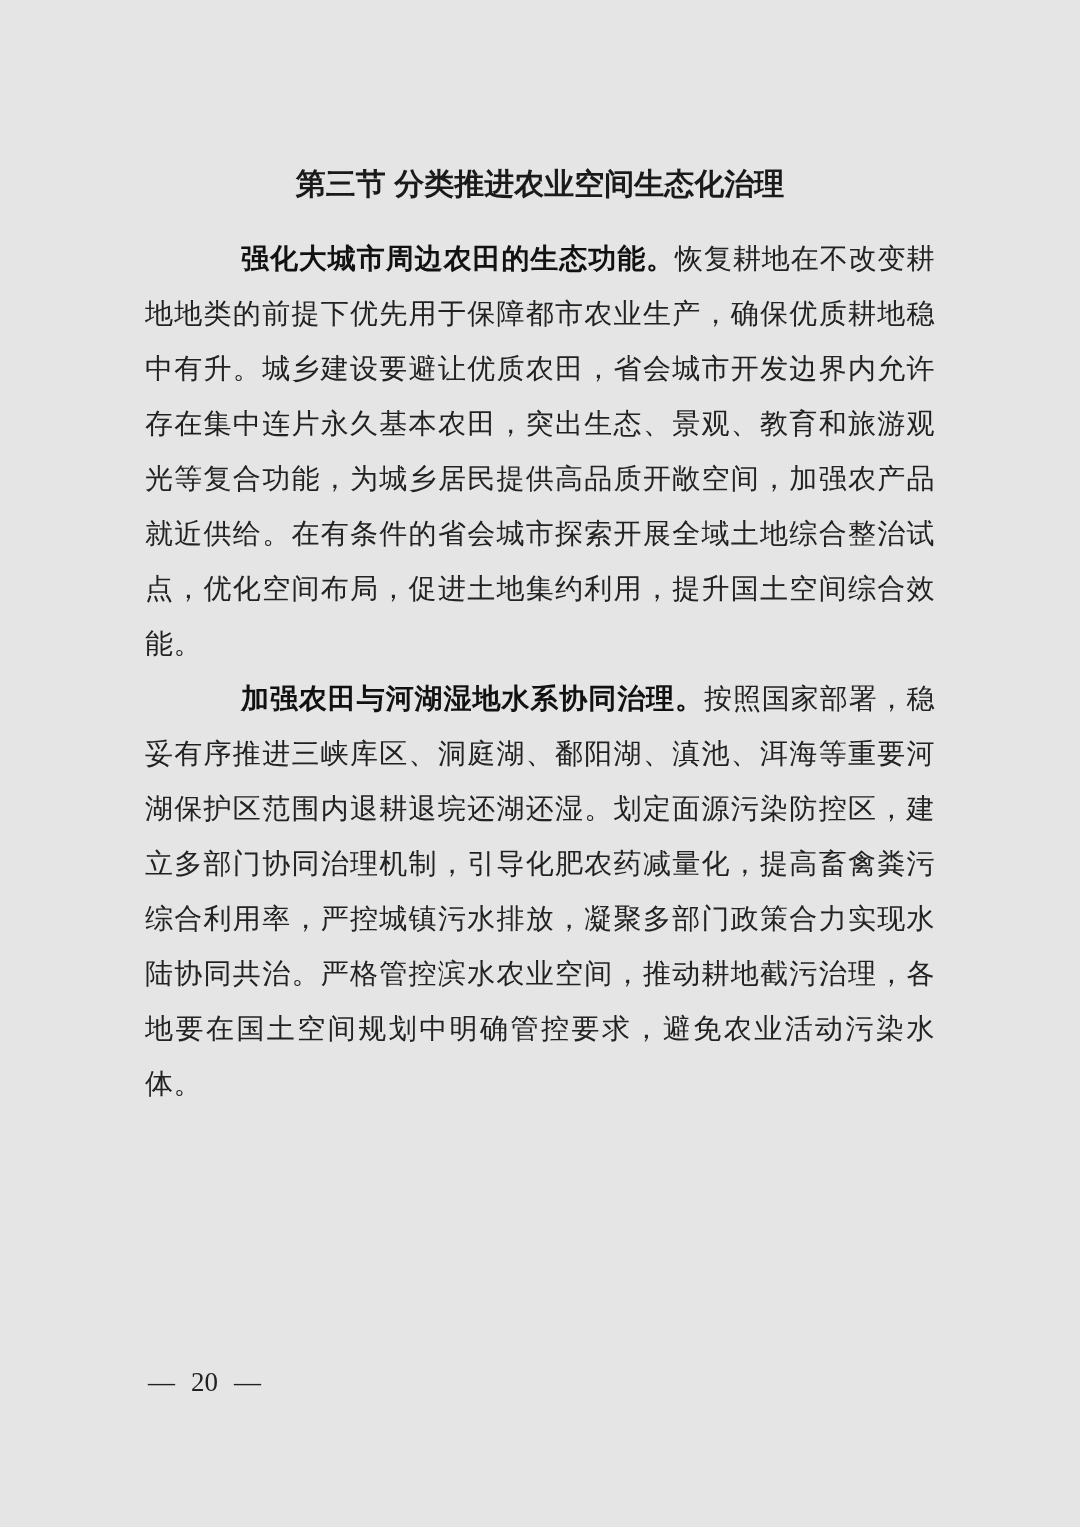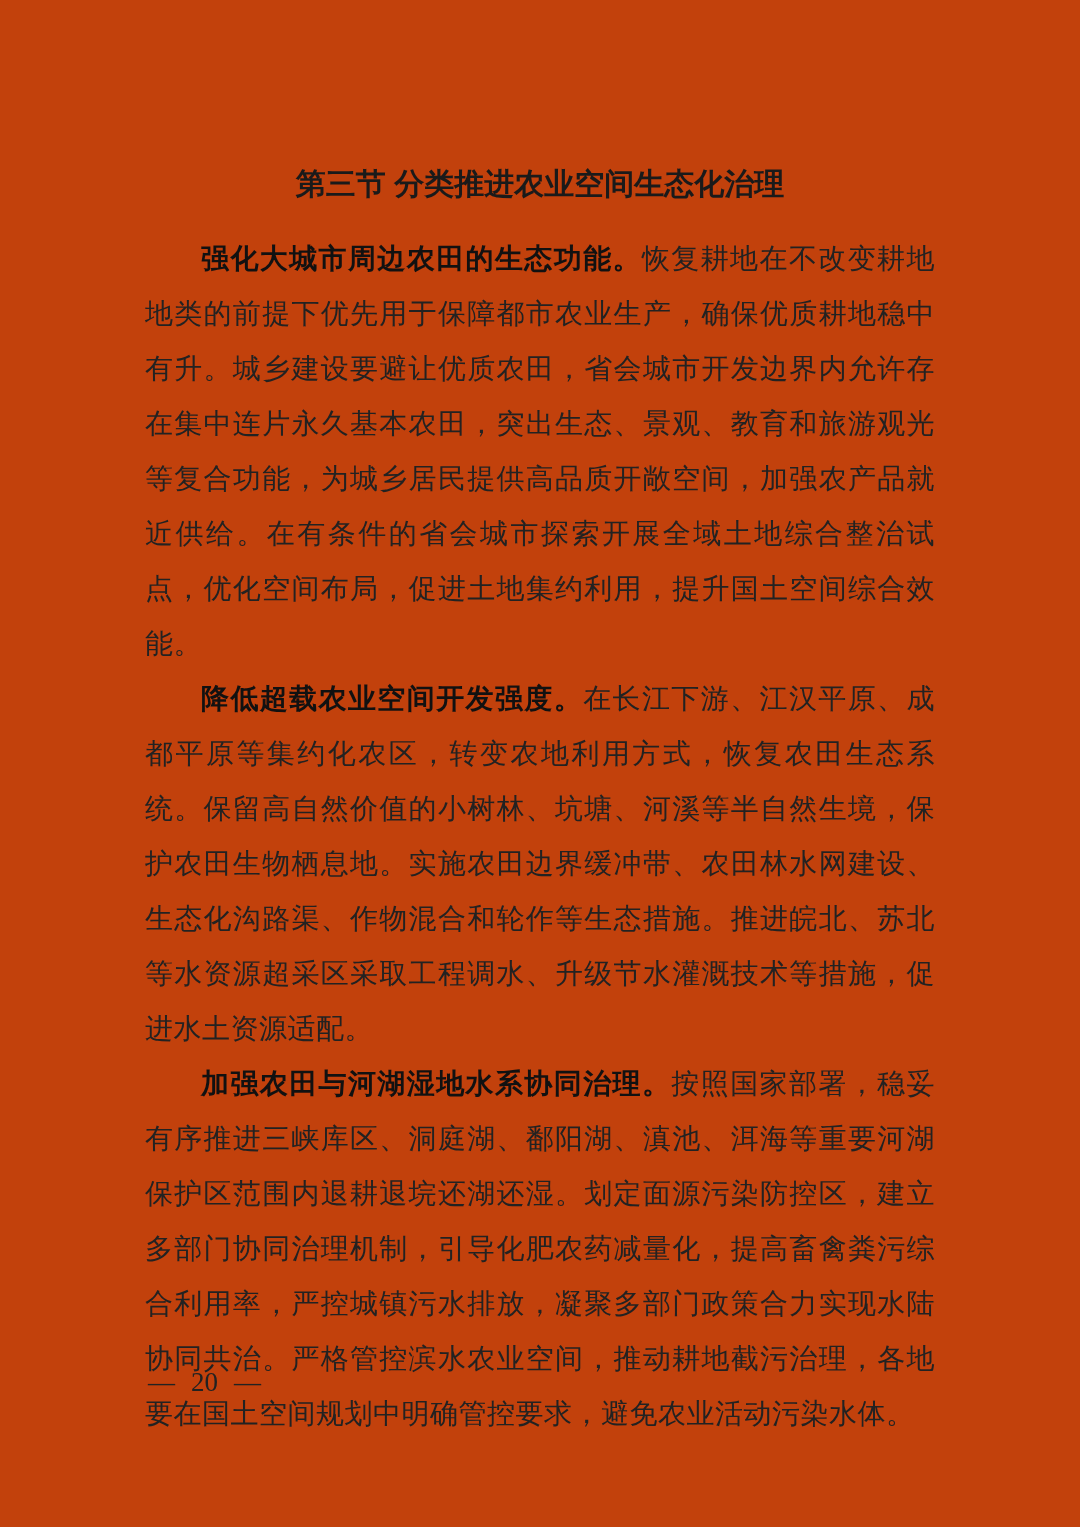--- a/index.html
+++ b/index.html
@@ -4,21 +4,21 @@
 <style>
   html, body {
     margin: 0;
     padding: 0;
     background: #ffffff;
   }
   .page {
     position: relative;
     width: 1080px;
     height: 1527px;
-    background: #c2410c;
+    background: #e5e5e5;
     color: #1c1c1c;
     font-family: "Liberation Serif", serif;
     overflow: hidden;
   }
   .doc-title {
     position: absolute;
     top: 165px;
     left: 0;
     width: 100%;
     margin: 0;
@@ -43,20 +43,21 @@
     line-height: 55px;
     text-indent: 2em;
     text-align: justify;
     text-justify: inter-character;
     letter-spacing: 0.5px;
     color: #222222;
   }
   .doc-body p .para-lead {
     font-weight: 700;
     color: #111111;
+    margin-left: 40px;
   }
   .page-footer {
     position: absolute;
     left: 148px;
     top: 1366px;
     display: flex;
     align-items: center;
     gap: 16px;
     font-size: 27px;
     line-height: 32px;
@@ -69,21 +70,20 @@
 </head>
 <body>
 
 <div class="page">
 
   <h1 class="doc-title">第三节 分类推进农业空间生态化治理</h1>
 
   <div class="doc-body">
     <p><span class="para-lead">强化大城市周边农田的生态功能。</span><span>恢复耕地在不改变耕地地类的前提下优先用于保障都市农业生产，确保优质耕地稳中有升。城乡建设要避让优质农田，省会城市开发边界内允许存在集中连片永久基本农田，突出生态、景观、教育和旅游观光等复合功能，为城乡居民提供高品质开敞空间，加强农产品就近供给。在有条件的省会城市探索开展全域土地综合整治试点，优化空间布局，促进土地集约利用，提升国土空间综合效能。</span></p>
 
-    <p><span class="para-lead">降低超载农业空间开发强度。</span><span>在长江下游、江汉平原、成都平原等集约化农区，转变农地利用方式，恢复农田生态系统。保留高自然价值的小树林、坑塘、河溪等半自然生境，保护农田生物栖息地。实施农田边界缓冲带、农田林水网建设、生态化沟路渠、作物混合和轮作等生态措施。推进皖北、苏北等水资源超采区采取工程调水、升级节水灌溉技术等措施，促进水土资源适配。</span></p>
 
     <p><span class="para-lead">加强农田与河湖湿地水系协同治理。</span><span>按照国家部署，稳妥有序推进三峡库区、洞庭湖、鄱阳湖、滇池、洱海等重要河湖保护区范围内退耕退垸还湖还湿。划定面源污染防控区，建立多部门协同治理机制，引导化肥农药减量化，提高畜禽粪污综合利用率，严控城镇污水排放，凝聚多部门政策合力实现水陆协同共治。严格管控滨水农业空间，推动耕地截污治理，各地要在国土空间规划中明确管控要求，避免农业活动污染水体。</span></p>
   </div>
 
   <div class="page-footer">
     <span class="dash">—</span>
     <span>20</span>
     <span class="dash">—</span>
   </div>
 

